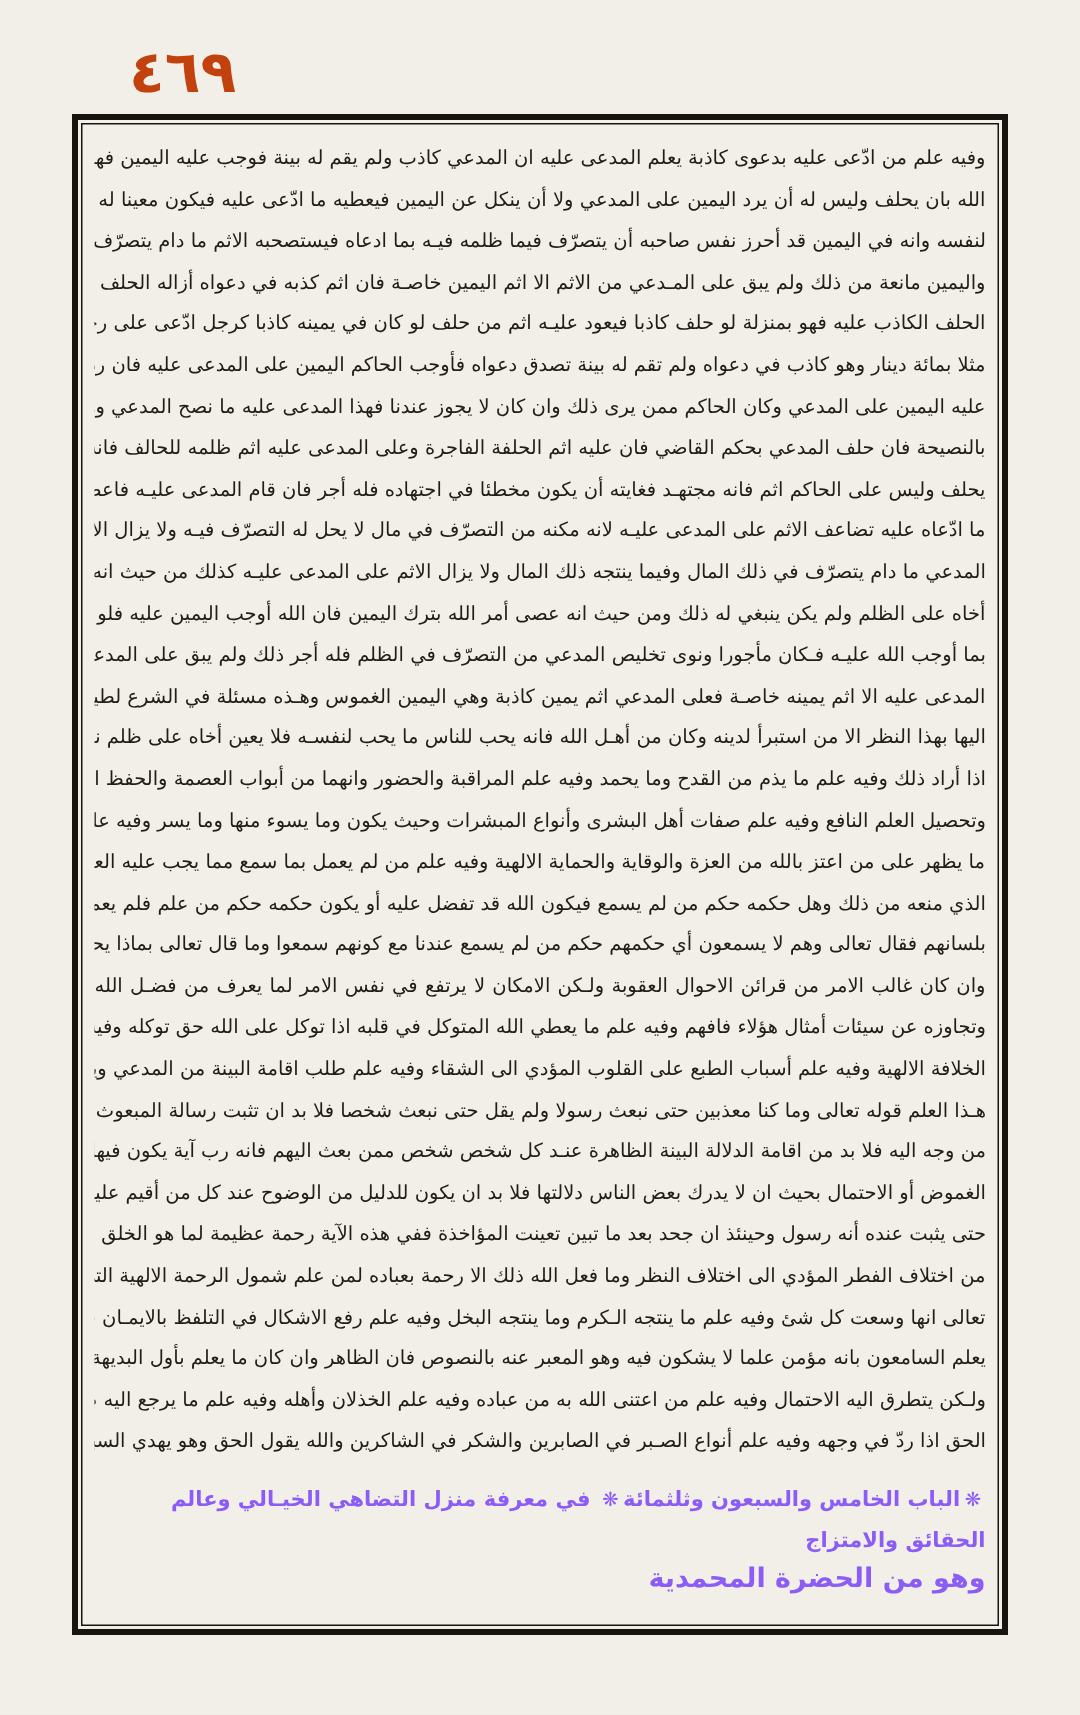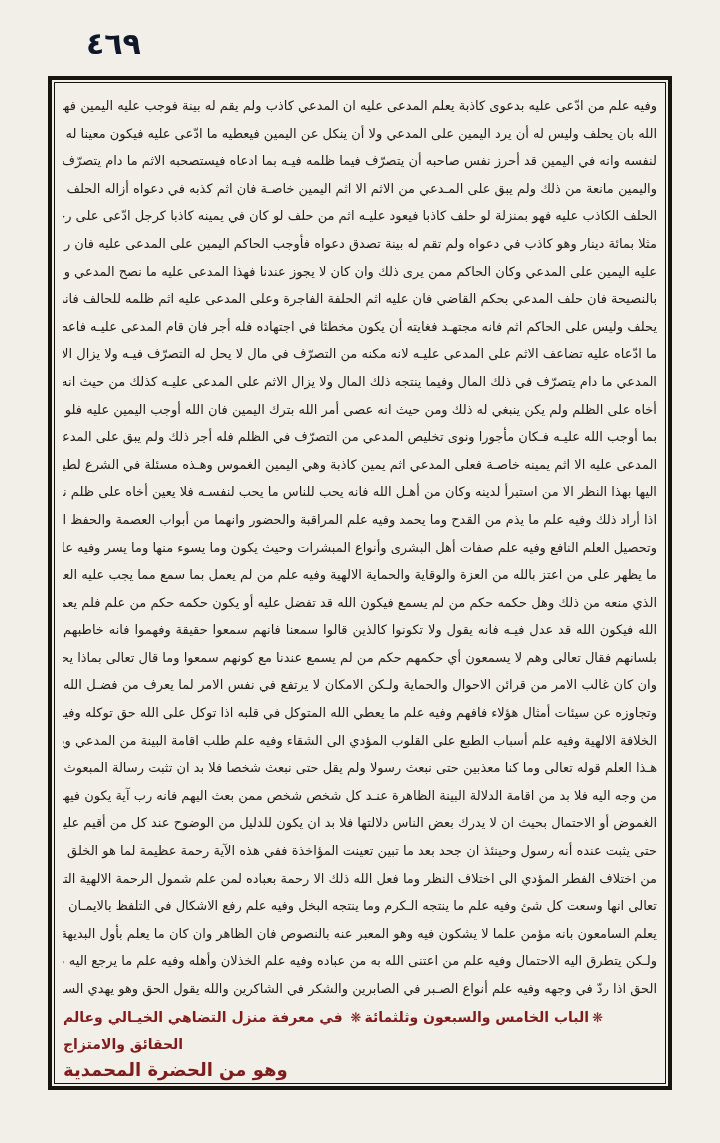--- a/index.html
+++ b/index.html
@@ -7,21 +7,21 @@
   .page{
     position:relative;
     width:720px;height:1143px;
     background:#f1efe8;
     font-family:"DejaVu Sans",sans-serif;
     color:#1d1914;
     overflow:hidden;
   }
   .page-number{
     position:absolute;top:26px;left:86px;
-    font-size:30px;font-weight:700;color:#0f172a;
+    font-size:39px;font-weight:700;color:#c2410c;
     letter-spacing:1px;
   }
   .frame-outer{
     position:absolute;left:48px;top:76px;
     width:624px;height:1014px;
     border:4px solid #181410;
     box-sizing:border-box;
   }
   .frame-inner{
     position:absolute;top:2px;left:2px;right:2px;bottom:2px;
@@ -37,25 +37,25 @@
     text-align:justify;
     text-align-last:justify;
     font-size:13px;
     line-height:27.6px;
     height:27.6px;
     overflow:hidden;
     white-space:nowrap;
     color:#221d16;
   }
   .chapter-heading{
-    margin-top:1px;
+    margin-top:12px;
     direction:rtl;
-    text-align:left;
+    text-align:right;
     font-weight:700;
-    color:#7f1d1d;
+    color:#8b5cf6;
   }
   .chapter-line1{font-size:14px;line-height:26px;}
   .chapter-line2{font-size:18px;line-height:25px;}
   .ornament{font-size:13px;padding:0 3px;}
 </style>
 </head>
 <body>
 
 <div class="page">
 
@@ -77,23 +77,22 @@
           <div class="line">ما ادّعاه عليه تضاعف الاثم على المدعى عليـه لانه مكنه من التصرّف في مال لا يحل له التصرّف فيـه ولا يزال الاثم على</div>
           <div class="line">المدعي ما دام يتصرّف في ذلك المال وفيما ينتجه ذلك المال ولا يزال الاثم على المدعى عليـه كذلك من حيث انه أعان</div>
           <div class="line">أخاه على الظلم ولم يكن ينبغي له ذلك ومن حيث انه عصى أمر الله بترك اليمين فان الله أوجب اليمين عليه فلو حلف عمل</div>
           <div class="line">بما أوجب الله عليـه فـكان مأجورا ونوى تخليص المدعي من التصرّف في الظلم فله أجر ذلك ولم يبق على المدعي بيمين</div>
           <div class="line">المدعى عليه الا اثم يمينه خاصـة فعلى المدعي اثم يمين كاذبة وهي اليمين الغموس وهـذه مسئلة في الشرع لطيفة لا ينظر</div>
           <div class="line">اليها بهذا النظر الا من استبرأ لدينه وكان من أهـل الله فانه يحب للناس ما يحب لنفسـه فلا يعين أخاه على ظلم نفسـه</div>
           <div class="line">اذا أراد ذلك  وفيه علم ما يذم من القدح وما يحمد وفيه علم المراقبة والحضور وانهما من أبواب العصمة والحفظ الالهيّ</div>
           <div class="line">وتحصيل العلم النافع  وفيه علم صفات أهل البشرى وأنواع المبشرات وحيث يكون وما يسوء منها وما يسر  وفيه علم</div>
           <div class="line">ما يظهر على من اعتز بالله من العزة والوقاية والحماية الالهية  وفيه علم من لم يعمل بما سمع مما يجب عليه العمل به ما سببه</div>
           <div class="line">الذي منعه من ذلك وهل حكمه حكم من لم يسمع فيكون الله قد تفضل عليه أو يكون حكمه حكم من علم فلم يعمل فعاقبه</div>
-          <div class="line">الله فيكون الله قد عدل فيـه فانه يقول  ولا تكونوا كالذين قالوا سمعنا فانهم سمعوا حقيقة وفهموا فانه خاطبهم</div>
           <div class="line">بلسانهم  فقال تعالى وهم لا يسمعون أي حكمهم حكم من لم يسمع عندنا مع كونهم سمعوا وما قال تعالى بماذا يحكم فيهم</div>
-          <div class="line">وان كان غالب الامر من قرائن الاحوال والحماية ولـكن الامكان لا يرتفع في نفس الامر لما يعرف من فضـل الله</div>
+          <div class="line">وان كان غالب الامر من قرائن الاحوال العقوبة ولـكن الامكان لا يرتفع في نفس الامر لما يعرف من فضـل الله</div>
           <div class="line">وتجاوزه عن سيئات أمثال هؤلاء فافهم  وفيه علم ما يعطي الله المتوكل في قلبه اذا توكل على الله حق توكله  وفيه علم</div>
           <div class="line">الخلافة الالهية  وفيه علم أسباب الطبع على القلوب المؤدي الى الشقاء  وفيه علم طلب اقامة البينة من المدعي ويتضمن</div>
           <div class="line">هـذا العلم  قوله تعالى وما كنا معذبين حتى نبعث رسولا ولم يقل حتى نبعث شخصا فلا بد ان تثبت رسالة المبعوث عند</div>
           <div class="line">من وجه اليه فلا بد من اقامة الدلالة البينة الظاهرة عنـد كل شخص شخص ممن بعث اليهم فانه رب آية يكون فيها من</div>
           <div class="line">الغموض أو الاحتمال بحيث ان لا يدرك بعض الناس دلالتها فلا بد ان يكون للدليل من الوضوح عند كل من أقيم عليه</div>
           <div class="line">حتى يثبت عنده أنه رسول  وحينئذ ان جحد بعد ما تبين تعينت المؤاخذة ففي هذه الآية رحمة عظيمة لما هو الخلق عليه</div>
           <div class="line">من اختلاف الفطر المؤدي الى اختلاف النظر وما فعل الله ذلك الا رحمة بعباده لمن علم شمول الرحمة الالهية التي أخبر الله</div>
           <div class="line">تعالى انها وسعت كل شئ  وفيه علم ما ينتجه الـكرم وما ينتجه البخل  وفيه علم رفع الاشكال في التلفظ بالايمـان حتى</div>
           <div class="line">يعلم السامعون بانه مؤمن علما لا يشكون فيه وهو المعبر عنه بالنصوص  فان الظاهر وان كان ما يعلم بأول البديهة في الوضع</div>
           <div class="line">ولـكن يتطرق اليه الاحتمال وفيه علم من اعتنى الله به من عباده وفيه علم الخذلان وأهله  وفيه علم ما يرجع اليه صاحب</div>

